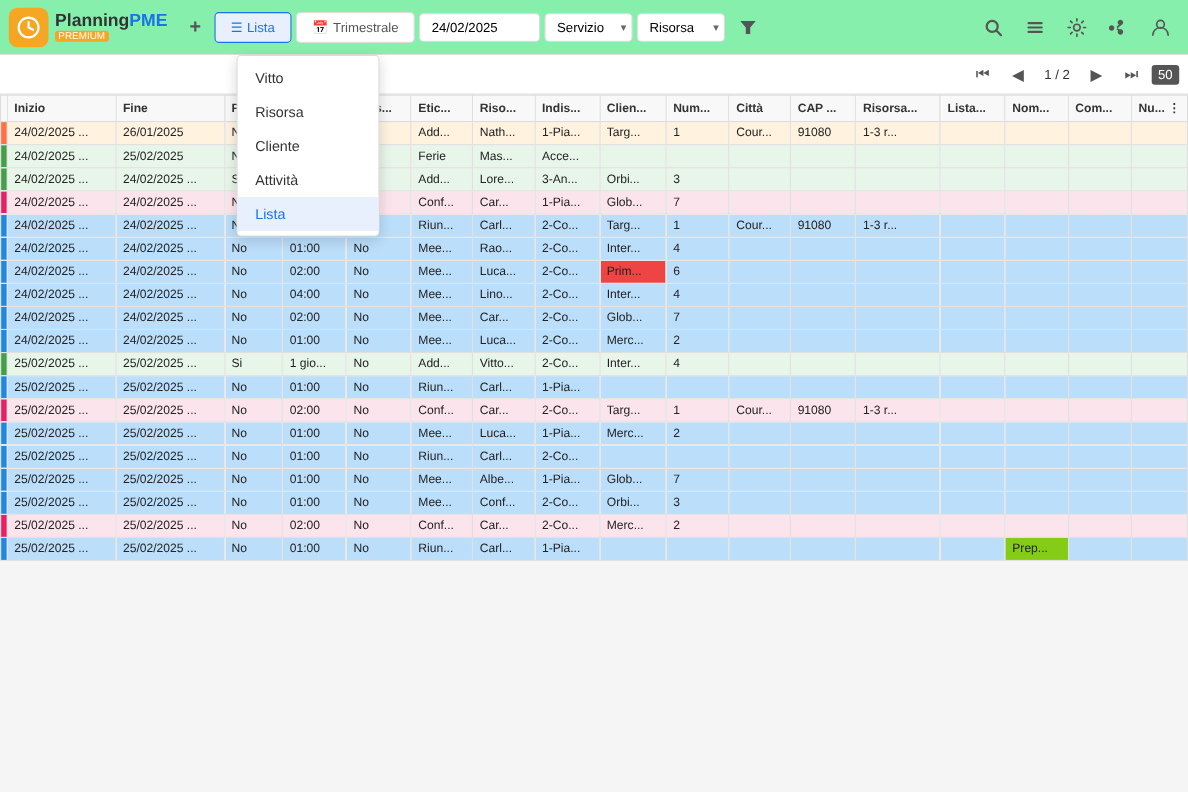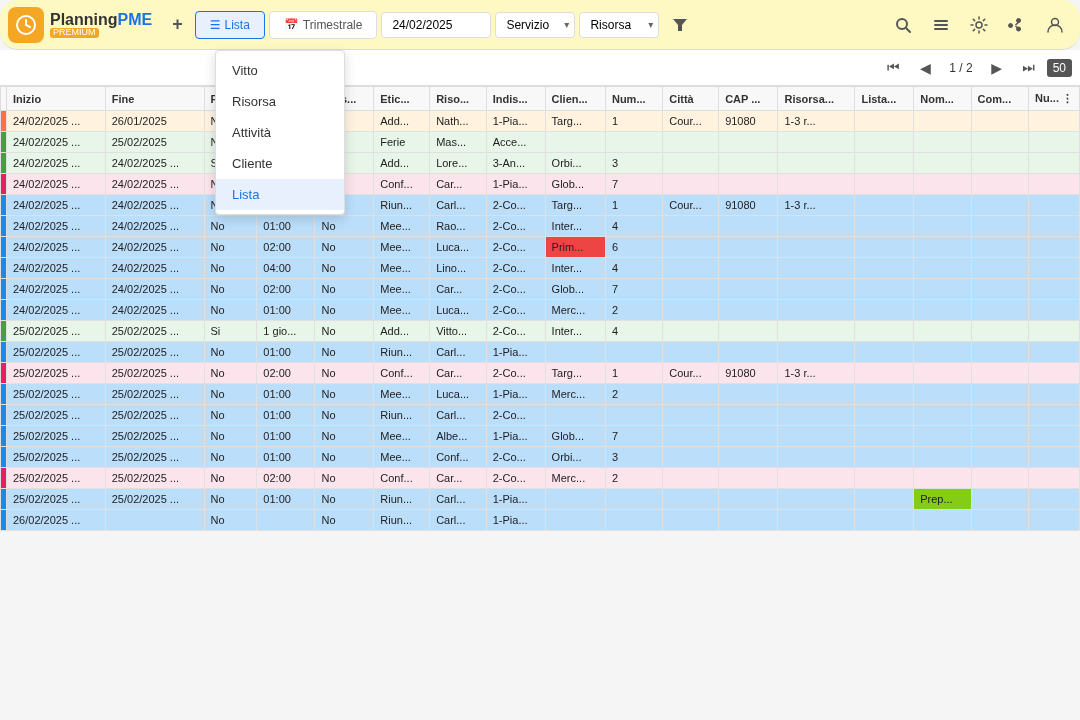--- a/index.html
+++ b/index.html
@@ -2,28 +2,27 @@
 <html><head>
   <meta charset="utf-8">
   <style>
     * { box-sizing: border-box; margin: 0; padding: 0; }
     body { font-family: Arial, sans-serif; font-size: 12px; background: #f5f5f5; overflow: hidden; width: 1080px; height: 720px; }
 
     
     .header {
       display: flex;
       align-items: center;
-      background: #fef9c3;
+      background: #86efac;
       border-bottom: 1px solid #ddd;
       padding: 0 8px;
       height: 50px;
       gap: 4px;
       position: relative;
       z-index: 100;
-      border-radius: 18px;
     }
     .logo-area {
       display: flex;
       align-items: center;
       gap: 6px;
       margin-right: 8px;
     }
     .logo-icon {
       width: 36px;
       height: 36px;
@@ -301,22 +300,22 @@
     <svg width="18" height="18" viewBox="0 0 18 18" fill="none">
       <circle cx="9" cy="6" r="3.5" stroke="#555" stroke-width="1.5"></circle>
       <path d="M2 16c0-3.866 3.134-7 7-7s7 3.134 7 7" stroke="#555" stroke-width="1.5" stroke-linecap="round"></path>
     </svg>
   </button>
 </div>
 
 <div class="dropdown-menu">
   <div class="dropdown-item">Vitto</div>
   <div class="dropdown-item">Risorsa</div>
+  <div class="dropdown-item">Cliente</div>
   <div class="dropdown-item">Attività</div>
-  <div class="dropdown-item">Cliente</div>
   <div class="dropdown-item active">Lista</div>
 </div>
 
 <div class="toolbar">
   <button class="toolbar-btn">⏮</button>
   <button class="toolbar-btn">◀</button>
   <span class="page-info">1 / 2</span>
   <button class="toolbar-btn">▶</button>
   <button class="toolbar-btn">⏭</button>
   <span class="rows-badge">50</span>
@@ -723,35 +722,15 @@
           <td style="background: rgb(187, 222, 251);"></td>
           <td style="background: rgb(187, 222, 251);"></td>
           <td style="background: rgb(187, 222, 251);"></td>
           <td style="background: rgb(187, 222, 251);"></td>
           <td style="background: rgb(187, 222, 251);"></td>
           <td style="background: rgb(187, 222, 251);"></td>
           <td style="background: #84cc16;">Prep...</td>
           <td style="background: rgb(187, 222, 251);"></td>
           <td style="background: rgb(187, 222, 251);"></td>
         </tr>
-        <tr>
-          <td style="background: rgb(30, 136, 229); width: 6px; min-width: 6px; padding: 0px;"></td>
-          <td style="background: rgb(187, 222, 251);">26/02/2025 ...</td>
-          <td style="background: rgb(187, 222, 251);"></td>
-          <td style="background: rgb(187, 222, 251);">No</td>
-          <td style="background: rgb(187, 222, 251);"></td>
-          <td style="background: rgb(187, 222, 251);">No</td>
-          <td style="background: rgb(187, 222, 251);">Riun...</td>
-          <td style="background: rgb(187, 222, 251);">Carl...</td>
-          <td style="background: rgb(187, 222, 251);">1-Pia...</td>
-          <td style="background: rgb(187, 222, 251);"></td>
-          <td style="background: rgb(187, 222, 251);"></td>
-          <td style="background: rgb(187, 222, 251);"></td>
-          <td style="background: rgb(187, 222, 251);"></td>
-          <td style="background: rgb(187, 222, 251);"></td>
-          <td style="background: rgb(187, 222, 251);"></td>
-          <td style="background: rgb(187, 222, 251);"></td>
-          <td style="background: rgb(187, 222, 251);"></td>
-          <td style="background: rgb(187, 222, 251);"></td>
-        </tr>
       </tbody>
   </table>
 </div>
 
 </body></html>

